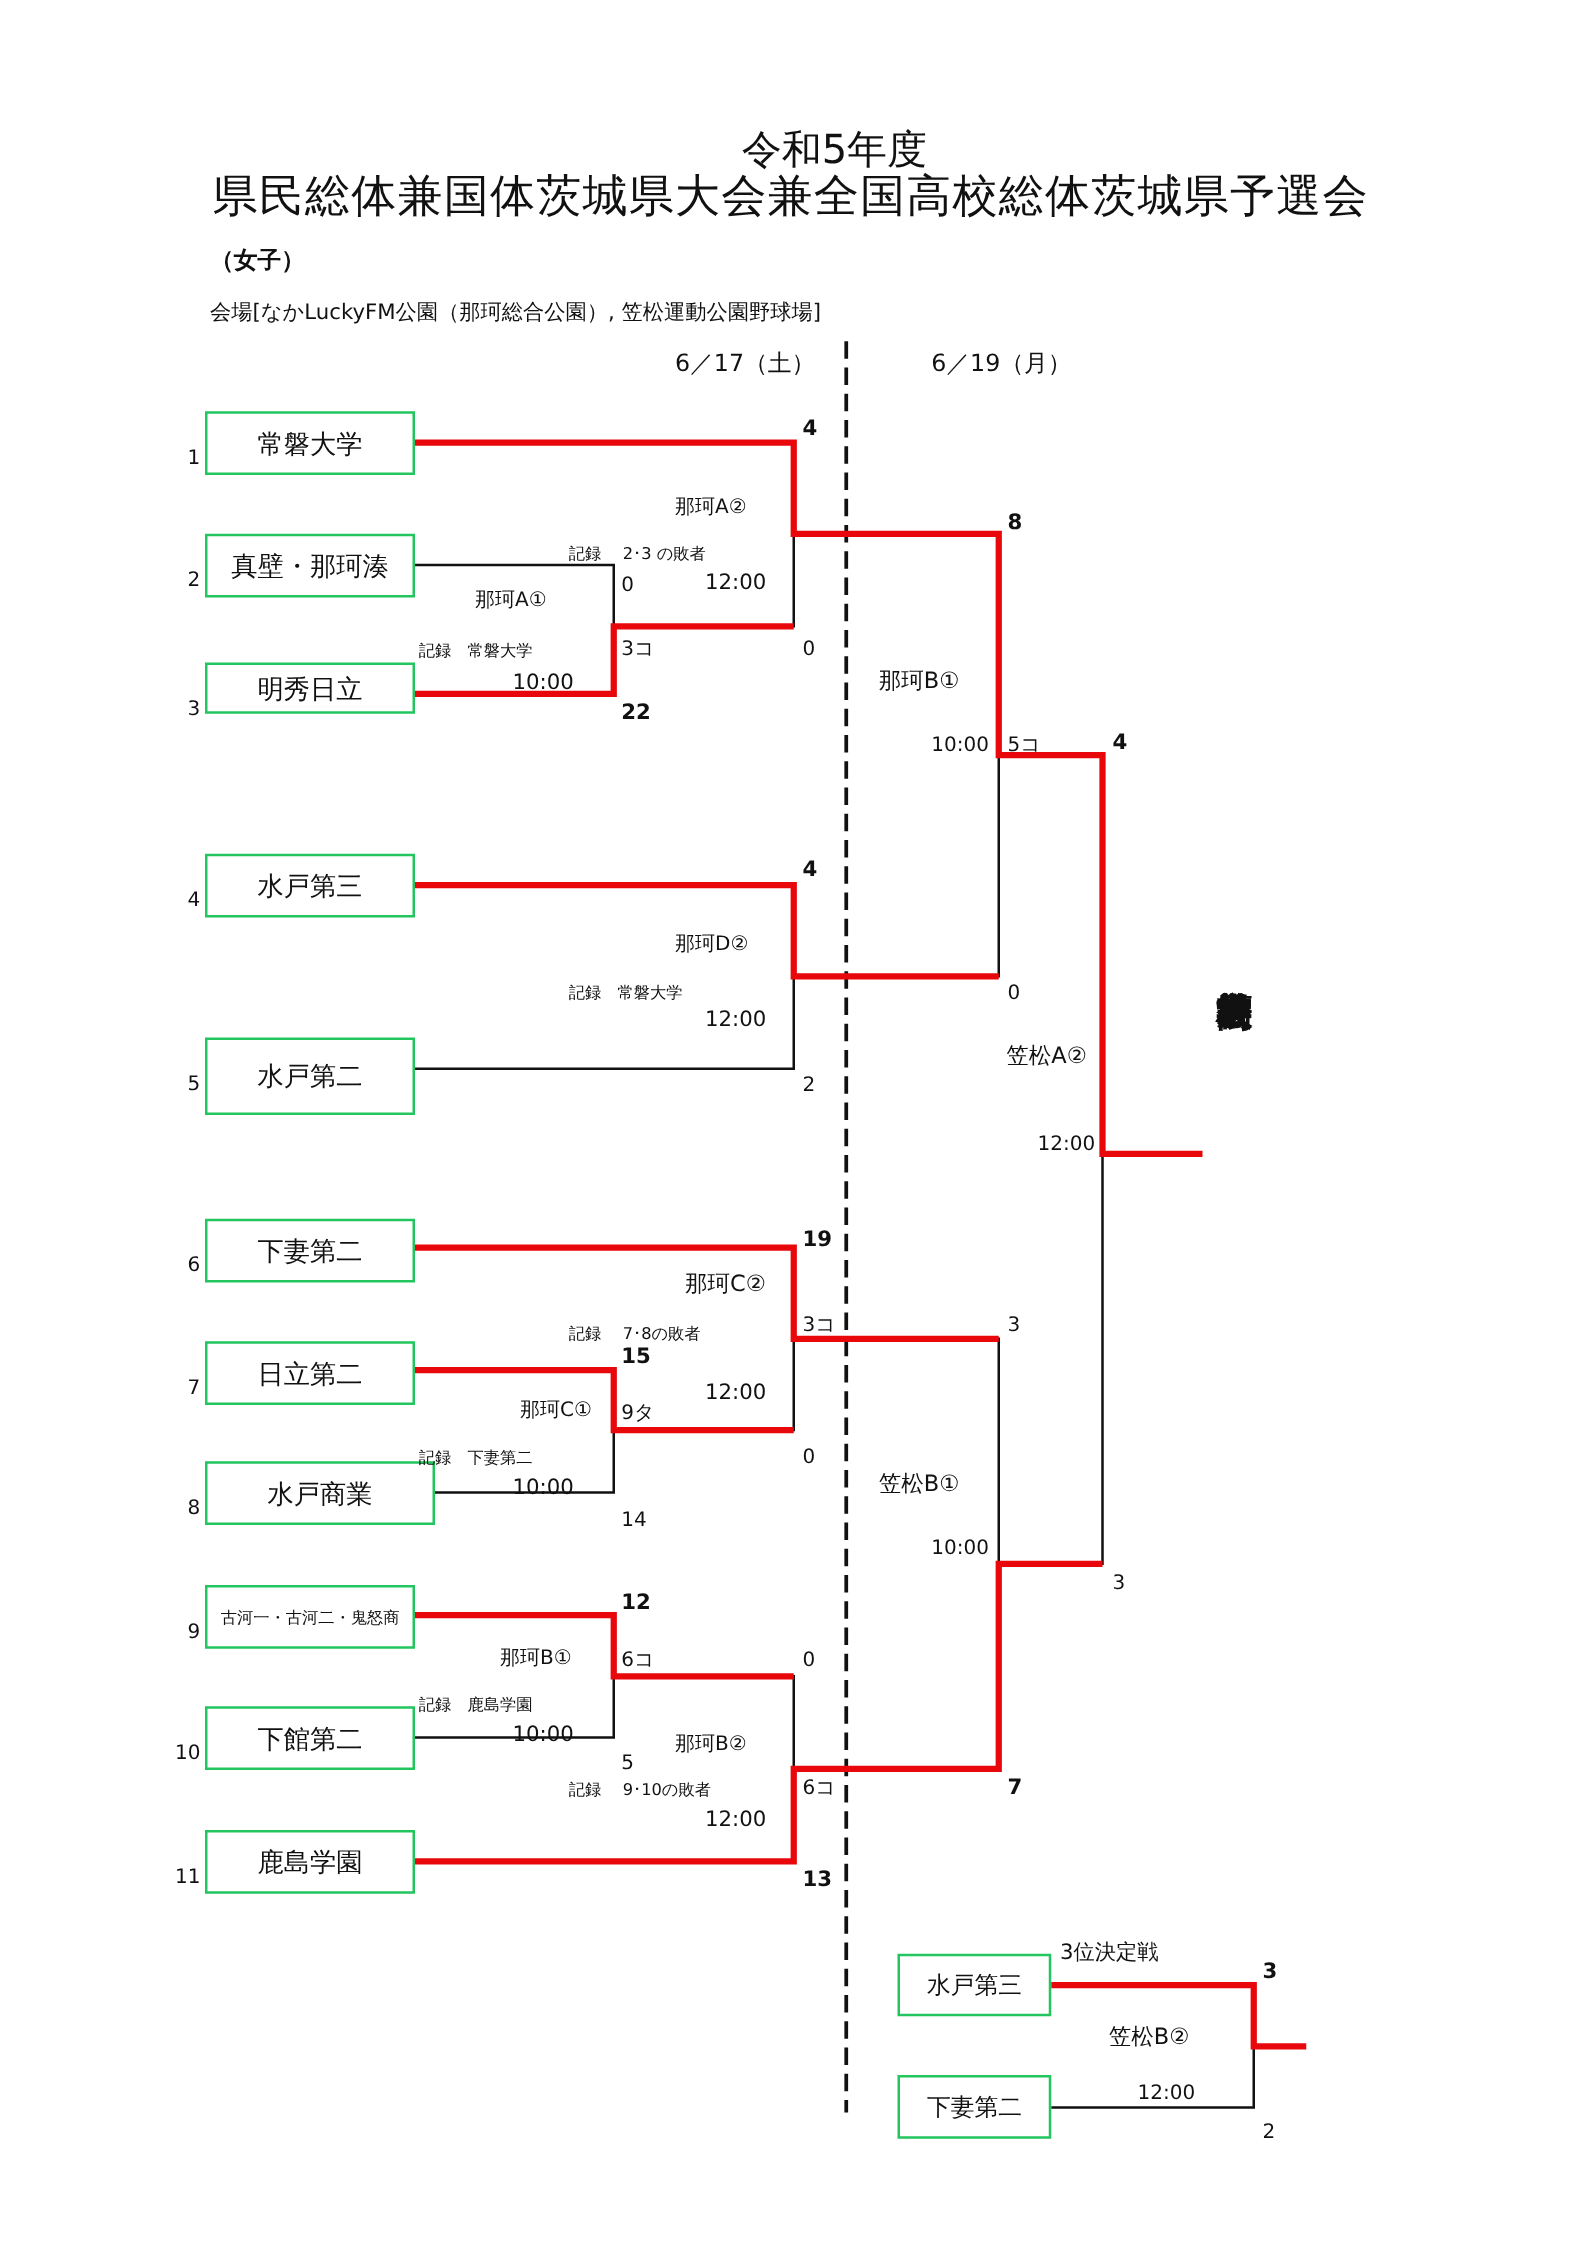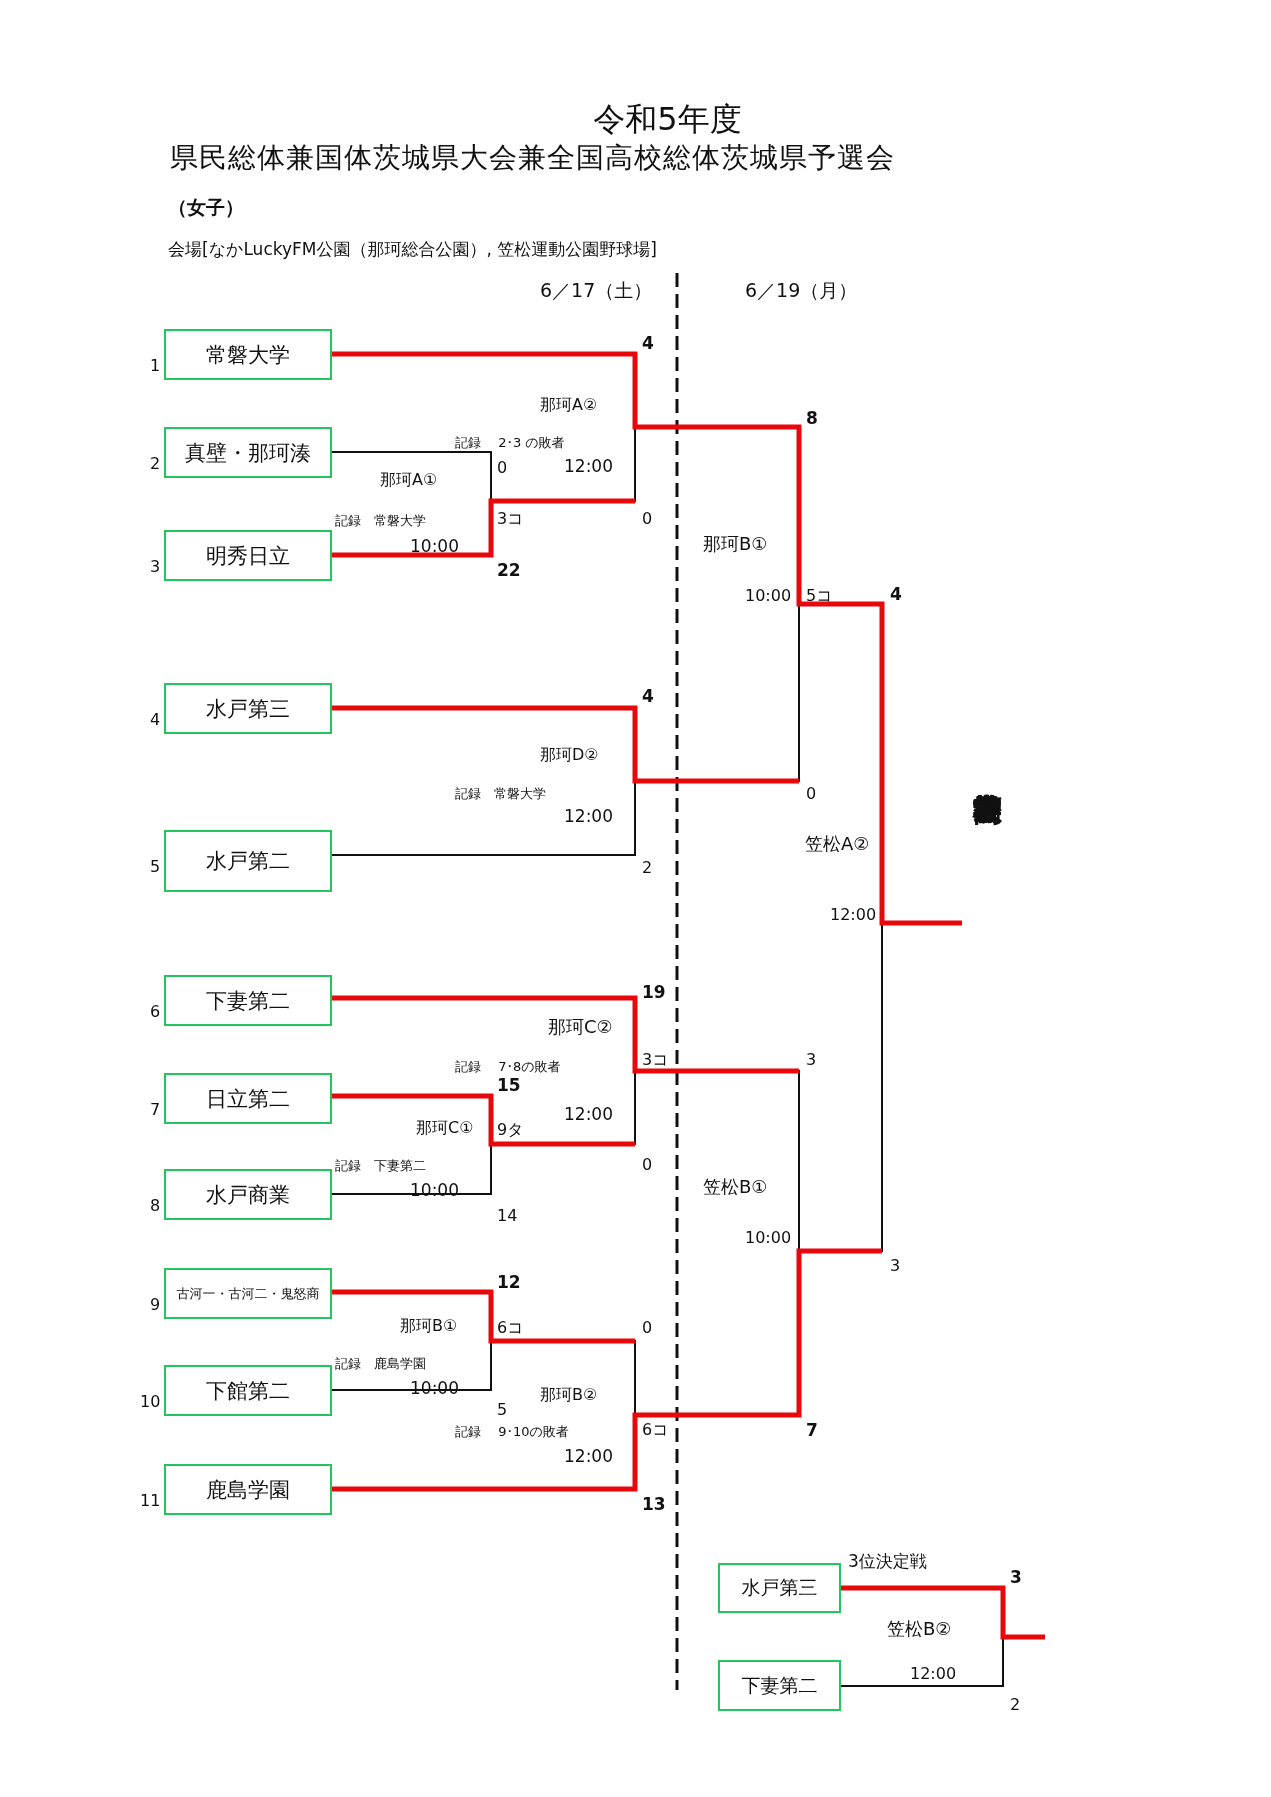--- a/index.html
+++ b/index.html
@@ -1,20 +1,20 @@
 <!DOCTYPE html>
 <html><head>
 <meta charset="utf-8">
 <style>
   html, body { margin:0; padding:0; background:#ffffff; }
   body { width:1271px; height:1797px; position:relative; overflow:hidden;
          font-family:"DejaVu Sans","Liberation Sans",sans-serif; color:#111; }
   .abs { position:absolute; white-space:nowrap; }
   .title1 { left:0; width:1271px; top:100px; text-align:center; font-size:32px; line-height:38px;padding-left:32px; }
-  .title2 { left:170px; top:138px; font-size:28px; line-height:40px; letter-spacing:1px; }
+  .title2 { left:170px; top:138px; font-size:36px; line-height:40px; letter-spacing:1px; }
   .gender { left:168px; top:195px; font-size:19px; font-weight:bold; }
   .venue { left:168px; top:238px; font-size:17px; }
   .date { font-size:19px; top:278px; }
   .team-box { position:absolute; border:2px solid #22c55e; background:#fff;
               display:flex; align-items:center; justify-content:center;
               font-size:21px; box-sizing:border-box; }
   .team-box.small { font-size:13px; }
   .seed { position:absolute; font-size:16px; }
   .score { position:absolute; font-size:16px; }
   .score.win { font-weight:bold; font-size:17px; }
@@ -67,41 +67,41 @@
 
 <div id="teams">
     <div class="team-box" style="left: 164px; top: 329px; width: 168px; height: 51px;">
       <span>常磐大学</span>
     </div>
     <div class="seed" style="left: 150px; top: 356px;">1</div>
     <div class="team-box" style="left: 164px; top: 427px; width: 168px; height: 51px;">
       <span>真壁・那珂湊</span>
     </div>
     <div class="seed" style="left: 150px; top: 454px;">2</div>
-    <div class="team-box" style="left: 164px; top: 530px; width: 168px; height: 51px;">
+    <div class="team-box" style="left: 164px; top: 530px; width: 168px; height: 41px;">
       <span>明秀日立</span>
     </div>
     <div class="seed" style="left: 150px; top: 557px;">3</div>
     <div class="team-box" style="left: 164px; top: 683px; width: 168px; height: 51px;">
       <span>水戸第三</span>
     </div>
     <div class="seed" style="left: 150px; top: 710px;">4</div>
     <div class="team-box" style="left: 164px; top: 830px; width: 168px; height: 62px;">
       <span>水戸第二</span>
     </div>
     <div class="seed" style="left: 150px; top: 857px;">5</div>
     <div class="team-box" style="left: 164px; top: 975px; width: 168px; height: 51px;">
       <span>下妻第二</span>
     </div>
     <div class="seed" style="left: 150px; top: 1002px;">6</div>
     <div class="team-box" style="left: 164px; top: 1073px; width: 168px; height: 51px;">
       <span>日立第二</span>
     </div>
     <div class="seed" style="left: 150px; top: 1100px;">7</div>
-    <div class="team-box" style="left: 164px; top: 1169px; width: 168px; height: 51px;">
+    <div class="team-box" style="left: 164px; top: 1169px; width: 184px; height: 51px;">
       <span>水戸商業</span>
     </div>
     <div class="seed" style="left: 150px; top: 1196px;">8</div>
     <div class="team-box small" style="left: 164px; top: 1268px; width: 168px; height: 51px;">
       <span>古河一・古河二・鬼怒商</span>
     </div>
     <div class="seed" style="left: 150px; top: 1295px;">9</div>
     <div class="team-box" style="left: 164px; top: 1365px; width: 168px; height: 51px;">
       <span>下館第二</span>
     </div>

